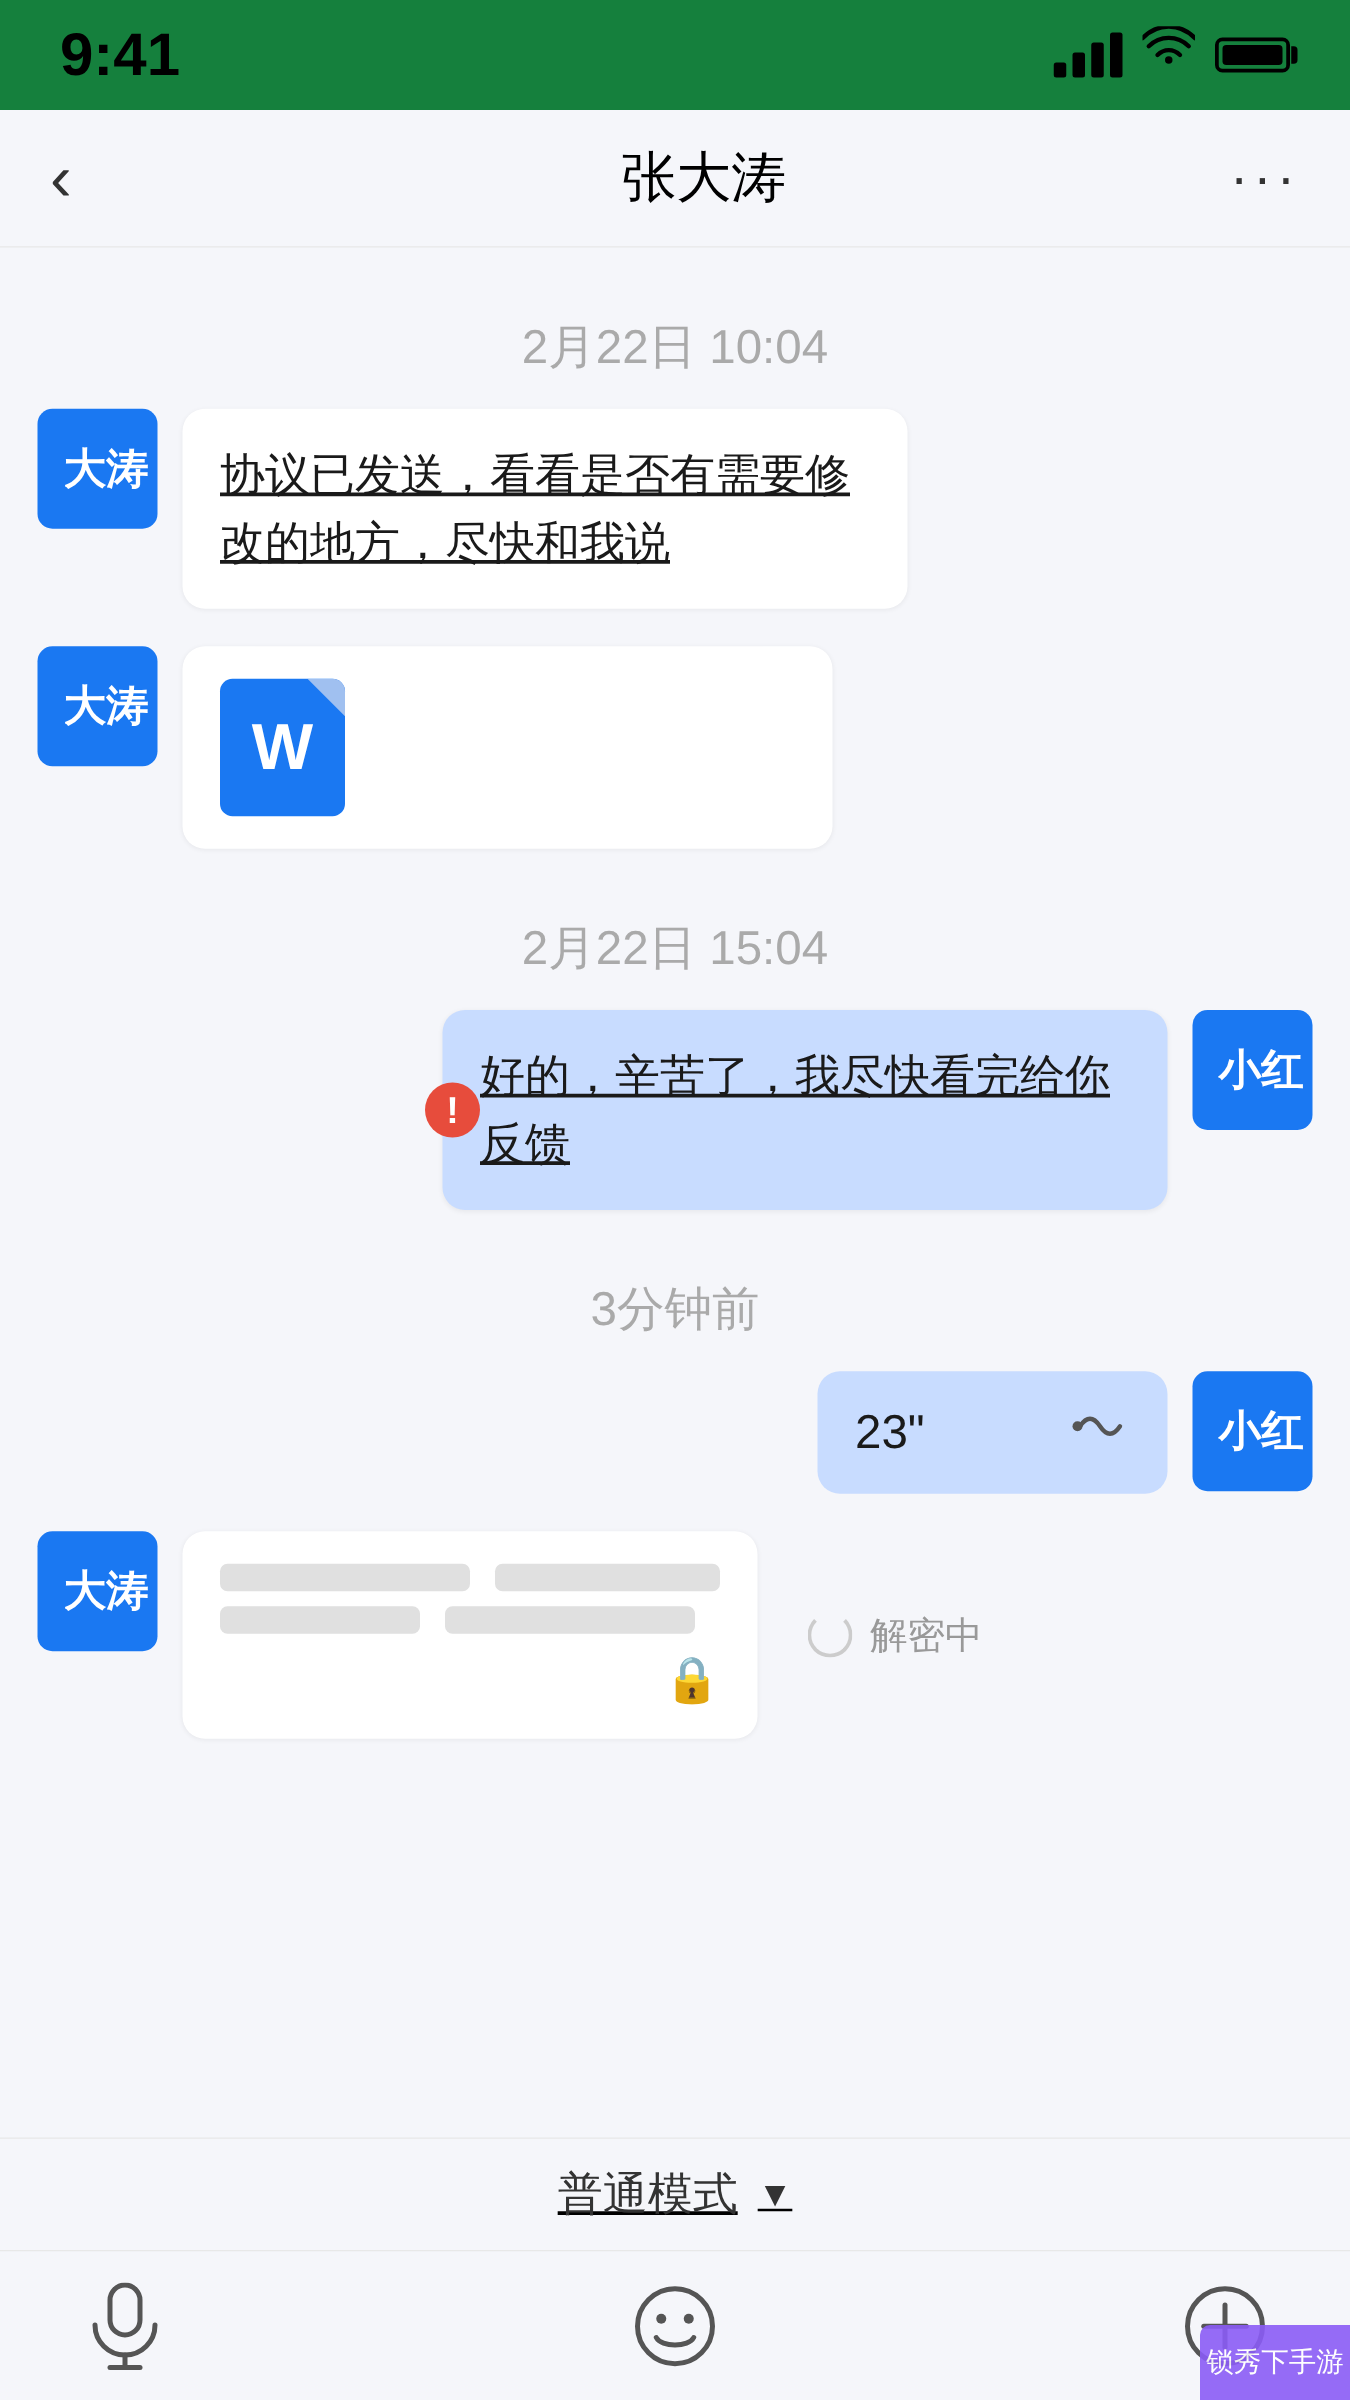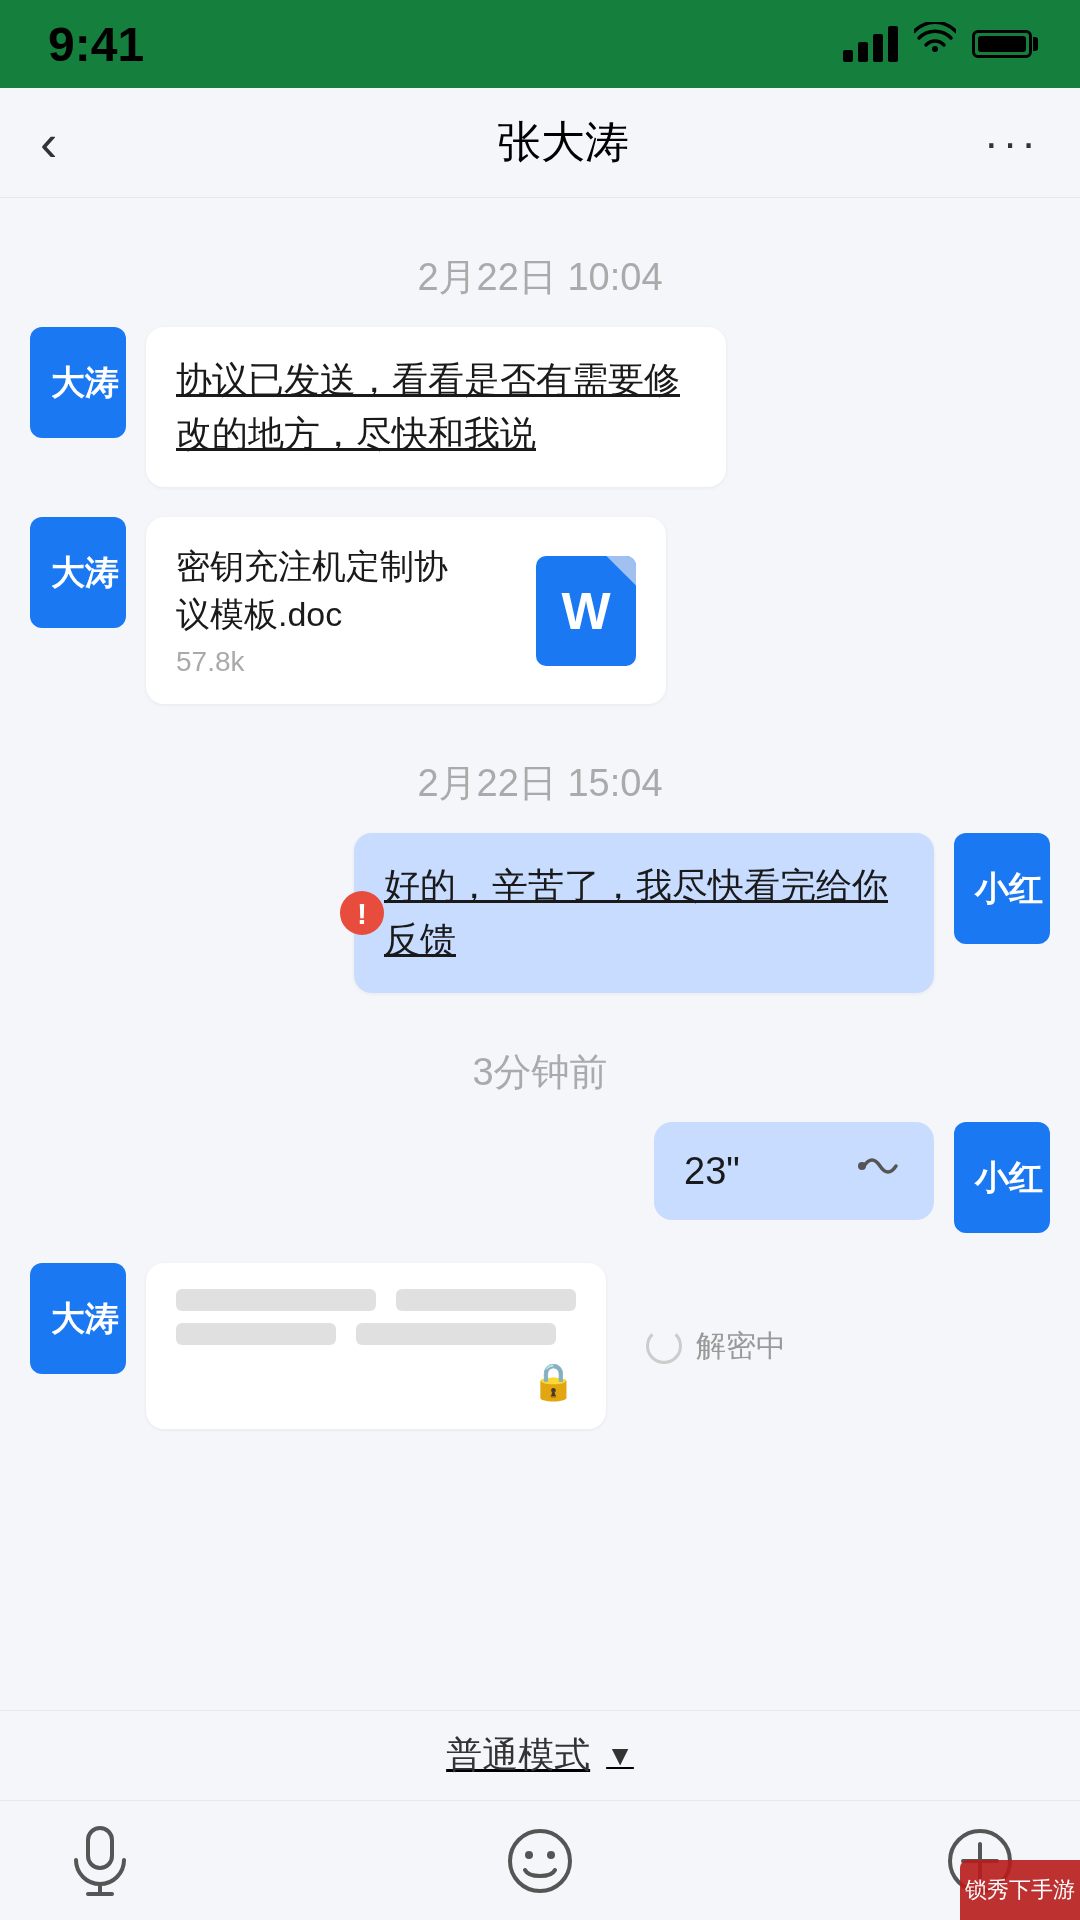--- a/index.html
+++ b/index.html
@@ -133,21 +133,21 @@
       margin-bottom: 30px;
       position: relative;
     }
     .msg-row.right {
       flex-direction: row-reverse;
     }
 
     
     .avatar {
       width: 96px;
-      height: 111px;
+      height: 96px;
       border-radius: 12px;
       background: #1a78f2;
       color: #fff;
       display: flex;
       align-items: center;
       justify-content: center;
       font-size: 34px;
       font-weight: 600;
       flex-shrink: 0;
       padding-left: 14px;
@@ -348,21 +348,21 @@
       color: #555;
       cursor: pointer;
     }
 
     .watermark {
       position: absolute;
       bottom: 0;
       right: 0;
       width: 120px;
       height: 60px;
-      background: #b91c1c;
+      background: #8b5cf6;
       color: #fff;
       font-size: 22px;
       display: flex;
       align-items: center;
       justify-content: center;
       border-radius: 8px 0 0 0;
       opacity: 0.9;
     }
   </style>
 </head>
@@ -408,24 +408,20 @@
     <div class="bubble">
       <span>协议已发送，看看是否有需要修改的地方，尽快和我说</span>
     </div>
   </div>
 
   <div class="msg-row">
     <div class="avatar">
       <span>大涛</span>
     </div>
     <div class="file-bubble">
-      <div class="file-info">
-        <div class="file-name">密钥充注机定制协议模板.doc</div>
-        <div class="file-size">57.8k</div>
-      </div>
       <div class="word-icon-wrap">
         <div class="word-icon-main">
           <span style="position:relative;z-index:1;">W</span>
         </div>
       </div>
     </div>
   </div>
 
   <div class="timestamp">2月22日 15:04</div>
 

